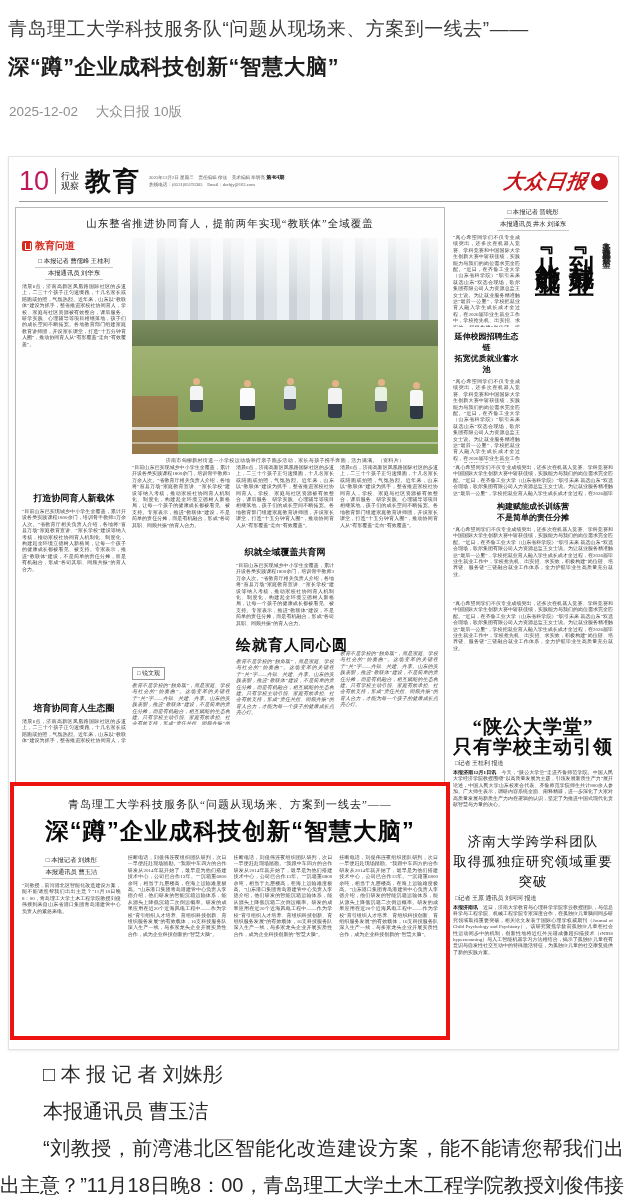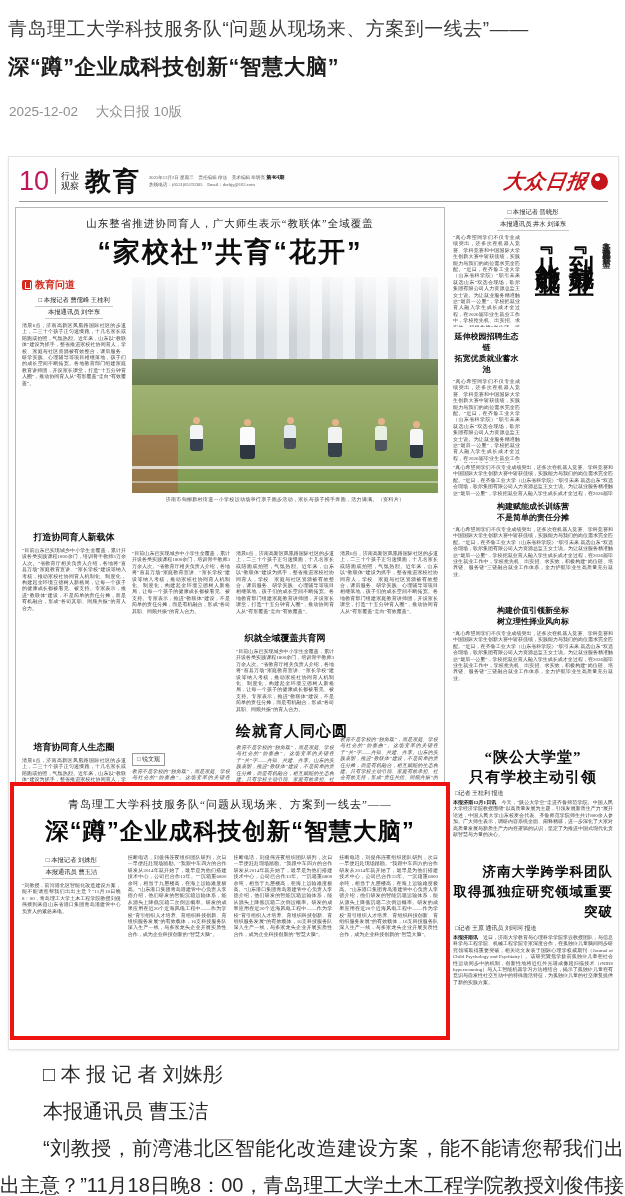--- a/index.html
+++ b/index.html
@@ -65,21 +65,21 @@
   .ph-grass{position:absolute;left:0;right:0;top:50%;bottom:0;
     background:linear-gradient(#a0b272,#7e9a50);}
   .ph-rail{position:absolute;left:0;right:0;bottom:24px;height:3px;background:#e9e9e3;opacity:.85;}
   .ph-rail2{position:absolute;left:0;right:0;bottom:10px;height:2px;background:#dfe0d6;opacity:.6;}
   .ph-red{position:absolute;left:0;bottom:0;width:46px;height:58px;background:#a75b43;opacity:.55;}
   .fig{position:absolute;}
   .fig .head{display:block;width:7px;height:7px;border-radius:50%;background:#e6b28c;margin:0 auto 1px;}
   .fig .torso{display:block;border-radius:3px;}
   .ph-caption{font-size:5px;color:#444;text-align:center;margin:3px 0 2px;letter-spacing:.3px;}
   .lead-cols{display:flex;gap:6px;margin-top:2px;}
-  .lead-cols > div{flex:1;min-width:0;margin-top:47px;}
+  .lead-cols > div{flex:1;min-width:0;}
   .note-label{display:inline-block;border:1px solid #9a9a9a;font-size:6px;color:#333;
     padding:1px 4px;margin:4px 0 3px;}
   .note-head{font-size:15px;font-weight:900;color:#0d0d0d;letter-spacing:1px;margin:7px 0 4px;
     font-family:"Liberation Sans",sans-serif;white-space:nowrap;}
   
   .red-box{position:absolute;left:1px;top:625px;width:432px;height:250px;
     border:4px solid #ee1311;overflow:hidden;background:#fff;}
   .red-kicker{text-align:center;font-size:11px;color:#1c1c1c;margin-top:11px;letter-spacing:1px;}
   .red-headline{text-align:center;font-size:23.5px;font-weight:900;color:#0b0b0b;
     letter-spacing:1px;margin-top:3px;font-family:"Liberation Sans",sans-serif;}
@@ -89,23 +89,23 @@
   .right-col{position:absolute;left:444px;top:50px;width:160px;height:838px;overflow:hidden;}
   .r-hero{display:flex;gap:11px;margin-top:2px;height:226px;justify-content:space-between;}
   .r-hero-left{flex:1;min-width:0;}
   .r-sub{font-size:8px;font-weight:700;text-align:center;color:#111;line-height:11px;margin:4px 0;
     font-family:"Liberation Sans",sans-serif;}
   .vhead{display:flex;flex-direction:row;align-items:flex-start;gap:1px;flex:0 0 auto;}
   .vhead .vh{writing-mode:vertical-rl;font-size:25px;font-weight:900;color:#0a0a0a;
     letter-spacing:4px;height:218px;font-family:"Liberation Serif",serif;}
   .vhead .vk{writing-mode:vertical-rl;font-size:8.5px;color:#222;height:210px;
     letter-spacing:1px;margin-left:2px;}
-  .r-h2{font-size:15px;font-weight:700;text-align:center;color:#0d0d0d;line-height:20px;
+  .r-h2{font-size:19px;font-weight:700;text-align:center;color:#0d0d0d;line-height:20px;
     font-family:"Liberation Serif",serif;letter-spacing:1px;}
-  .r-h2.big{font-size:13.5px;font-weight:700;text-align:right;}
+  .r-h2.big{font-size:13.5px;font-weight:400;}
   .r-byl{font-size:6px;color:#333;text-align:left;margin:2px 0 2px;padding-left:2px;}
   .r-lead{font-weight:700;color:#111;}
   .mt4{margin-top:4px;} .mt8{margin-top:8px;} .mt10{margin-top:10px;}
   
   .body-text{position:absolute;left:0;top:1056px;width:625px;
     font-size:20px;line-height:37px;color:#272727;font-family:"Liberation Sans",sans-serif;}
   .body-text .bl{padding-left:43px;}
   .body-text .para{text-indent:43px;text-align:justify;padding-right:1px;}
 </style>
 </head>
@@ -133,22 +133,21 @@
       <span class="issue">第464期</span><br>
       <span>热线电话：(0531)85193305　Email：dzrbjy@163.com</span>
     </span>
     <span class="np-masthead">
       <span class="word">大众日报</span>
       <span class="seal"></span>
     </span>
   </div>
 
   <div class="lead-box">
-    <div class="lead-kicker">山东整省推进协同育人，广大师生表示“教联体”全域覆盖</div>
-    <div class="lead-headline">“家校社”共育“花开”</div>
+    <div class="lead-kicker">山东整省推进协同育人，提前两年实现“教联体”全域覆盖</div>
     <div class="lead-body">
       <div class="lead-c1">
         <div class="tagrow">
           <span class="tagicon"></span>
           <span class="tagtext">教育问道</span>
         </div>
         <div class="byline-s">
           <span class="ln">□ 本报记者 曹儒峰 王桂利</span><br>
           <span class="ln">本报通讯员 刘华东</span>
         </div>
@@ -256,24 +255,20 @@
         <span class="vh">到『就好业』</span>
         <span class="vk">齐鲁工业大学推动就业服务触达『最后一公里』</span>
       </div>
     </div>
     <div class="micro mt4" style="height:32px">“真心希望同学们不仅专业成绩突出，还多次在机器人竞赛、学科竞赛和中国国际大学生创新大赛中斩获佳绩，实践能力与我们的岗位需求完全匹配。”近日，在齐鲁工业大学（山东省科学院）“职引未来 就选山东”双选会现场，歌尔集团有限公司人力资源总监王女士说。为让就业服务精准触达“最后一公里”，学校把就业育人融入学生成长成才全过程，在2026届毕业生就业工作中，学校抢先机、出实招、求实效，积极构建“岗位链、培养链、服务链”三链融合就业工作体系，全力护航毕业生高质量充分就业。</div>
     <div class="r-sub">
       <span>构建赋能成长训练营</span><br>
       <span>不是简单的责任分摊</span>
     </div>
     <div class="micro" style="height:74px">“真心希望同学们不仅专业成绩突出，还多次在机器人竞赛、学科竞赛和中国国际大学生创新大赛中斩获佳绩，实践能力与我们的岗位需求完全匹配。”近日，在齐鲁工业大学（山东省科学院）“职引未来 就选山东”双选会现场，歌尔集团有限公司人力资源总监王女士说。为让就业服务精准触达“最后一公里”，学校把就业育人融入学生成长成才全过程，在2026届毕业生就业工作中，学校抢先机、出实招、求实效，积极构建“岗位链、培养链、服务链”三链融合就业工作体系，全力护航毕业生高质量充分就业。</div>
-    <div class="r-sub">
-      <span>构建价值引领新坐标</span><br>
-      <span>树立理性择业风向标</span>
-    </div>
     <div class="micro" style="height:108px">“真心希望同学们不仅专业成绩突出，还多次在机器人竞赛、学科竞赛和中国国际大学生创新大赛中斩获佳绩，实践能力与我们的岗位需求完全匹配。”近日，在齐鲁工业大学（山东省科学院）“职引未来 就选山东”双选会现场，歌尔集团有限公司人力资源总监王女士说。为让就业服务精准触达“最后一公里”，学校把就业育人融入学生成长成才全过程，在2026届毕业生就业工作中，学校抢先机、出实招、求实效，积极构建“岗位链、培养链、服务链”三链融合就业工作体系，全力护航毕业生高质量充分就业。</div>
     <div class="r-h2 mt8">
       <span>“陕公大学堂”</span><br>
       <span>只有学校主动引领</span>
     </div>
     <div class="r-byl">□记者 王桂利 报道</div>
     <div class="micro" style="height:52px"><b class="r-lead">本报济南12月1日讯</b>　<span>今天，“陕公大学堂”走进齐鲁师范学院。中国人民大学经济学院教授围绕“以高质量发展为主题，引领发展新质生产力”展开论述，中国人民大学山东校友会代表、齐鲁师范学院师生共计800余人参加。广大师生表示，调研内容系统全面、阐释精辟，进一步深化了大家对高质量发展与新质生产力内在逻辑的认识，坚定了为推进中国式现代化贡献智慧与力量的决心。</span></div>
     <div class="r-h2 big mt10">
       <span>济南大学跨学科团队</span><br>
       <span>取得孤独症研究领域重要突破</span>

